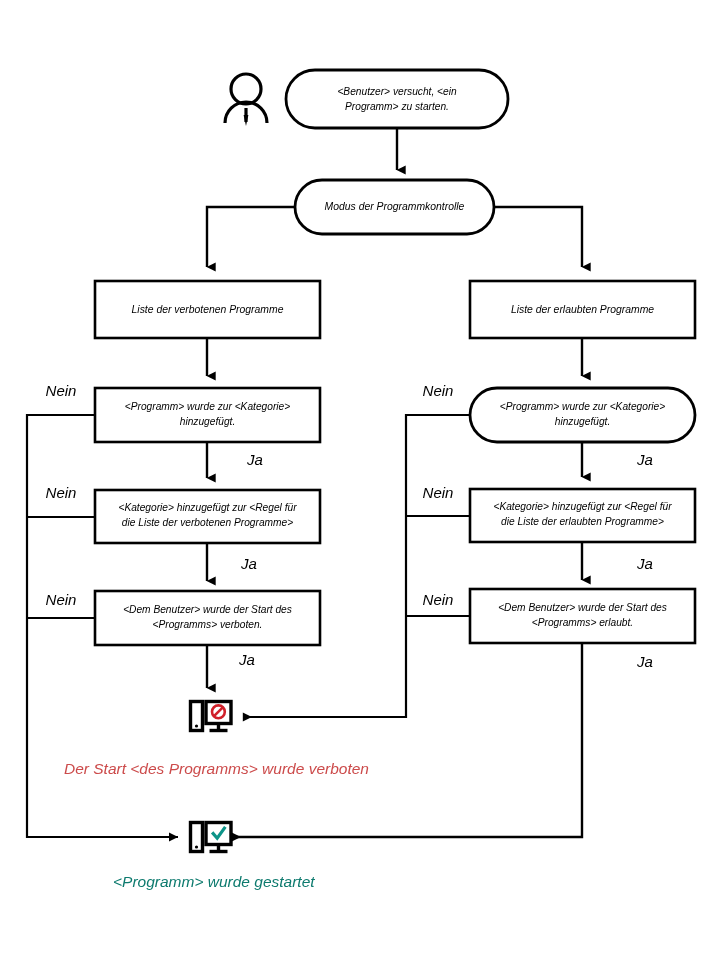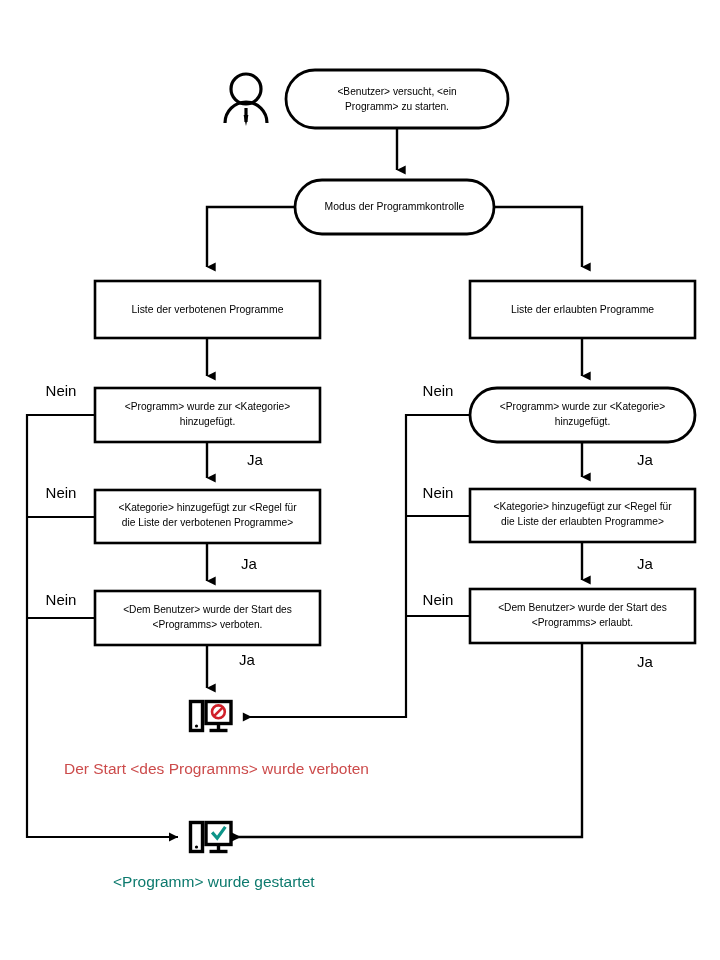--- a/index.html
+++ b/index.html
@@ -11,20 +11,21 @@
   body {
     width: 720px;
     height: 960px;
     font-family: "Liberation Sans", sans-serif;
     overflow: hidden;
   }
   #diagram-root {
     position: relative;
     width: 600px;
     height: 960px;
+    font-style: italic;
   }
   svg.flow {
     display: block;
     width: 720px;
     height: 960px;
   }
   .node-shape {
     fill: #ffffff;
     stroke: #000000;
     stroke-width: 2.6;

